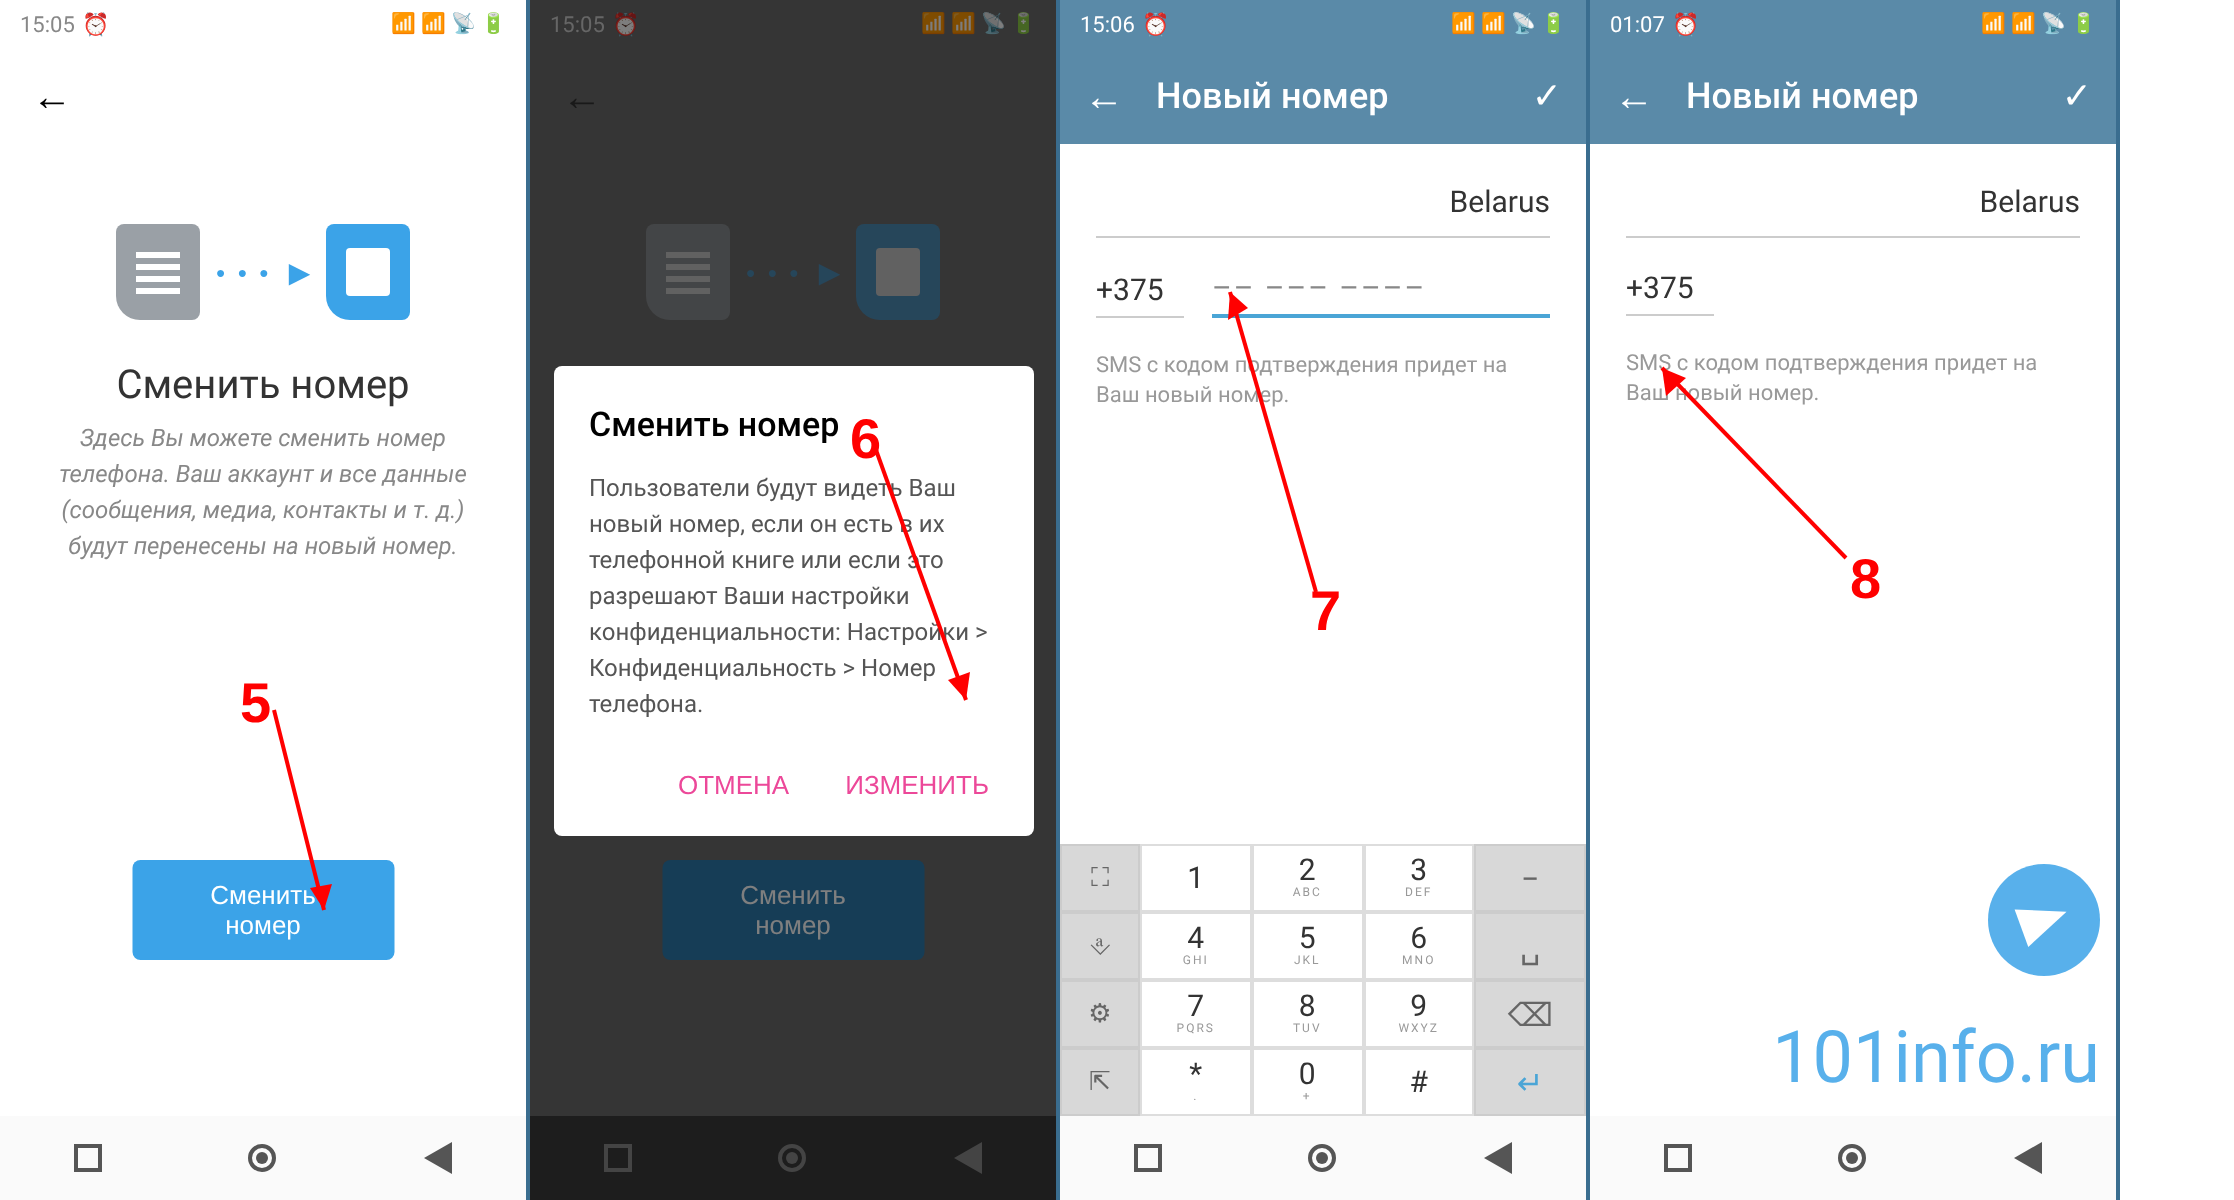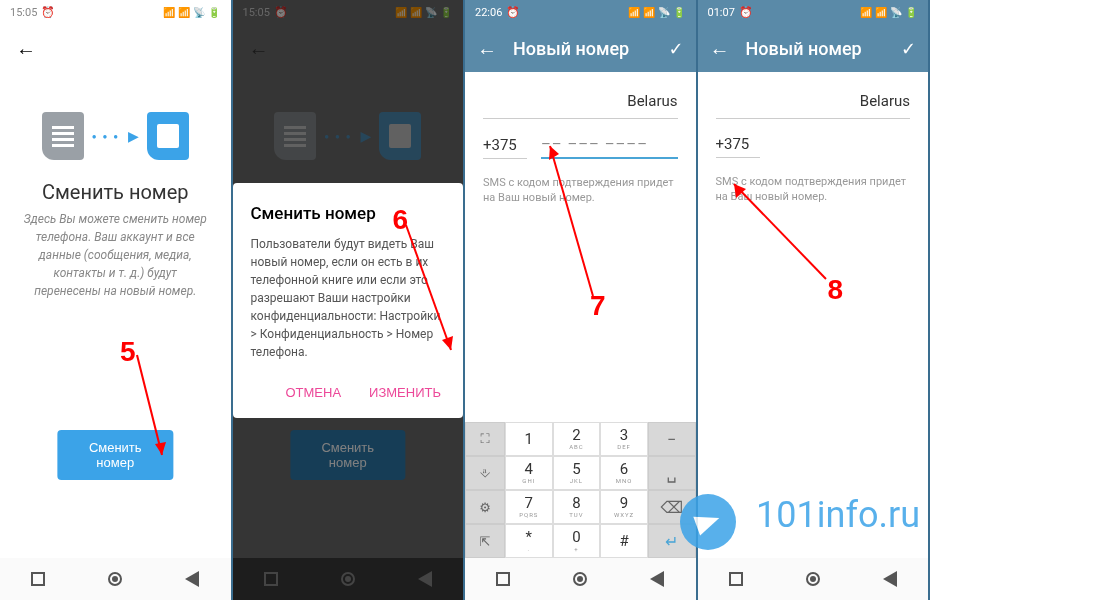--- a/index.html
+++ b/index.html
@@ -1,17 +1,17 @@
 <!DOCTYPE html>
 <html><head>
 <meta charset="utf-8">
 <style>
   * { box-sizing: border-box; margin: 0; padding: 0; }
   body { font-family: -apple-system, Roboto, Arial, sans-serif; background: #fff; }
-  .container { display: flex; width: 930px; height: 600px; position: relative; }
+  .container { display: flex; width: 1060px; height: 600px; position: relative; }
   .screen { width: 279px; height: 600px; border-right: 2px solid #3a6d8f; position: relative; background: #fff; overflow: hidden; }
   .screen:last-child { border-right: none; }
   
   .status-bar { height: 24px; display: flex; justify-content: space-between; align-items: center; padding: 0 10px; font-size: 11px; color: #888; }
   .status-bar.dark { background: #5a8aa8; color: #fff; }
   .status-left { display: flex; gap: 4px; align-items: center; }
   .status-right { display: flex; gap: 4px; align-items: center; font-size: 10px; }
   
   .header-white { height: 48px; display: flex; align-items: center; padding: 0 16px; }
   .header-blue { height: 48px; background: #5a8aa8; display: flex; align-items: center; padding: 0 12px; color: #fff; }
@@ -63,21 +63,21 @@
   .keypad { position: absolute; bottom: 42px; left: 0; right: 0; background: #e8e8e8; display: grid; grid-template-columns: 40px 1fr 1fr 1fr 1fr; }
   .kp-side { background: #d8d8d8; display: flex; align-items: center; justify-content: center; font-size: 13px; color: #666; border: 1px solid #ccc; height: 34px; }
   .kp-key { background: #fff; border: 1px solid #ddd; height: 34px; display: flex; flex-direction: column; align-items: center; justify-content: center; }
   .kp-num { font-size: 15px; color: #333; line-height: 1; }
   .kp-sub { font-size: 6px; color: #999; letter-spacing: 1px; }
   .kp-action { background: #d8d8d8; border: 1px solid #ccc; display: flex; align-items: center; justify-content: center; height: 34px; font-size: 16px; color: #666; }
   
   .anno-num { position: absolute; color: #f00; font-size: 28px; font-weight: bold; font-family: Arial; z-index: 100; }
   .anno-arrow { position: absolute; z-index: 99; }
   
-  .watermark { position: absolute; right: 10px; bottom: 50px; display: flex; align-items: flex-start; gap: 20px; z-index: 50; opacity: 0.85; }
+  .watermark { position: absolute; right: 10px; bottom: 50px; display: flex; align-items: flex-end; gap: 20px; z-index: 50; opacity: 0.85; flex-direction: column; }
   .wm-logo { width: 56px; height: 56px; background: #3ba3e8; border-radius: 50%; display: flex; align-items: center; justify-content: center; }
   .wm-plane { width: 0; height: 0; border-left: 24px solid #fff; border-top: 10px solid transparent; border-bottom: 10px solid transparent; transform: rotate(-20deg); }
   .wm-text { font-size: 36px; color: #3ba3e8; font-weight: 400; }
   
   .dimmed-bg { background: #6a6a6a; }
 </style>
 </head>
 <body>
 
 <div class="container">
@@ -150,21 +150,21 @@
     <div class="anno-num" style="top:204px;left:160px">6</div>
     <svg class="anno-arrow" style="top:220px;left:168px" width="60" height="145">
       <line x1="5" y1="5" x2="50" y2="130" stroke="#f00" stroke-width="2"></line>
       <polygon points="50,130 41,120 52,116" fill="#f00"></polygon>
     </svg>
   </div>
 
   <div class="screen">
     <div class="status-bar dark">
       <div class="status-left">
-          <span>22:06</span> 
+          <span>15:06</span> 
           <span>⏰</span>
         </div>
       <div class="status-right">📶 📶 📡 🔋</div>
     </div>
     <div class="header-blue">
       <span class="back-arrow">←</span>
       <span class="header-title">Новый номер</span>
       <span class="checkmark">✓</span>
     </div>
     <div class="input-section">

